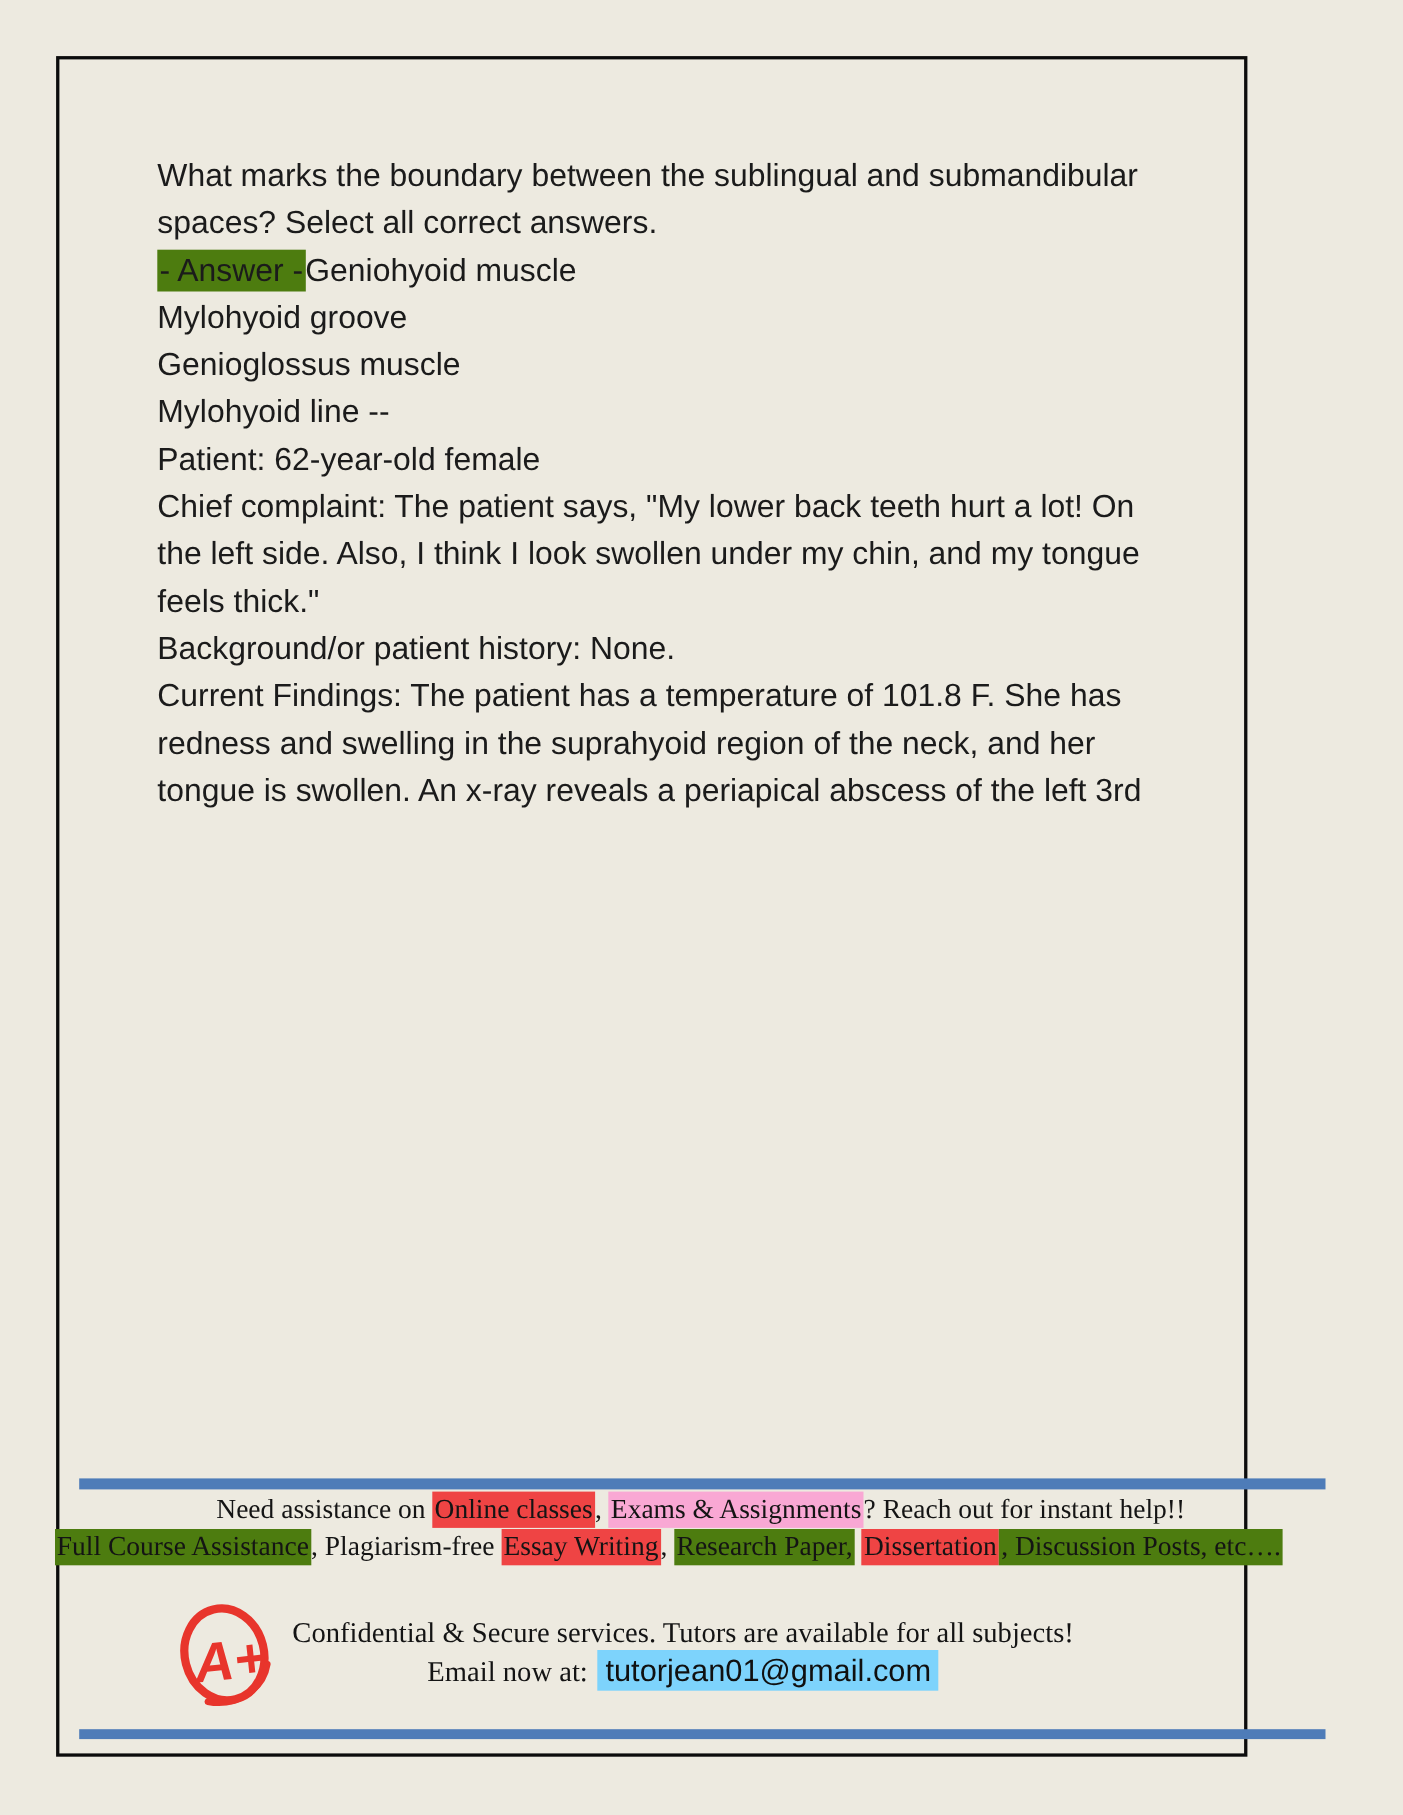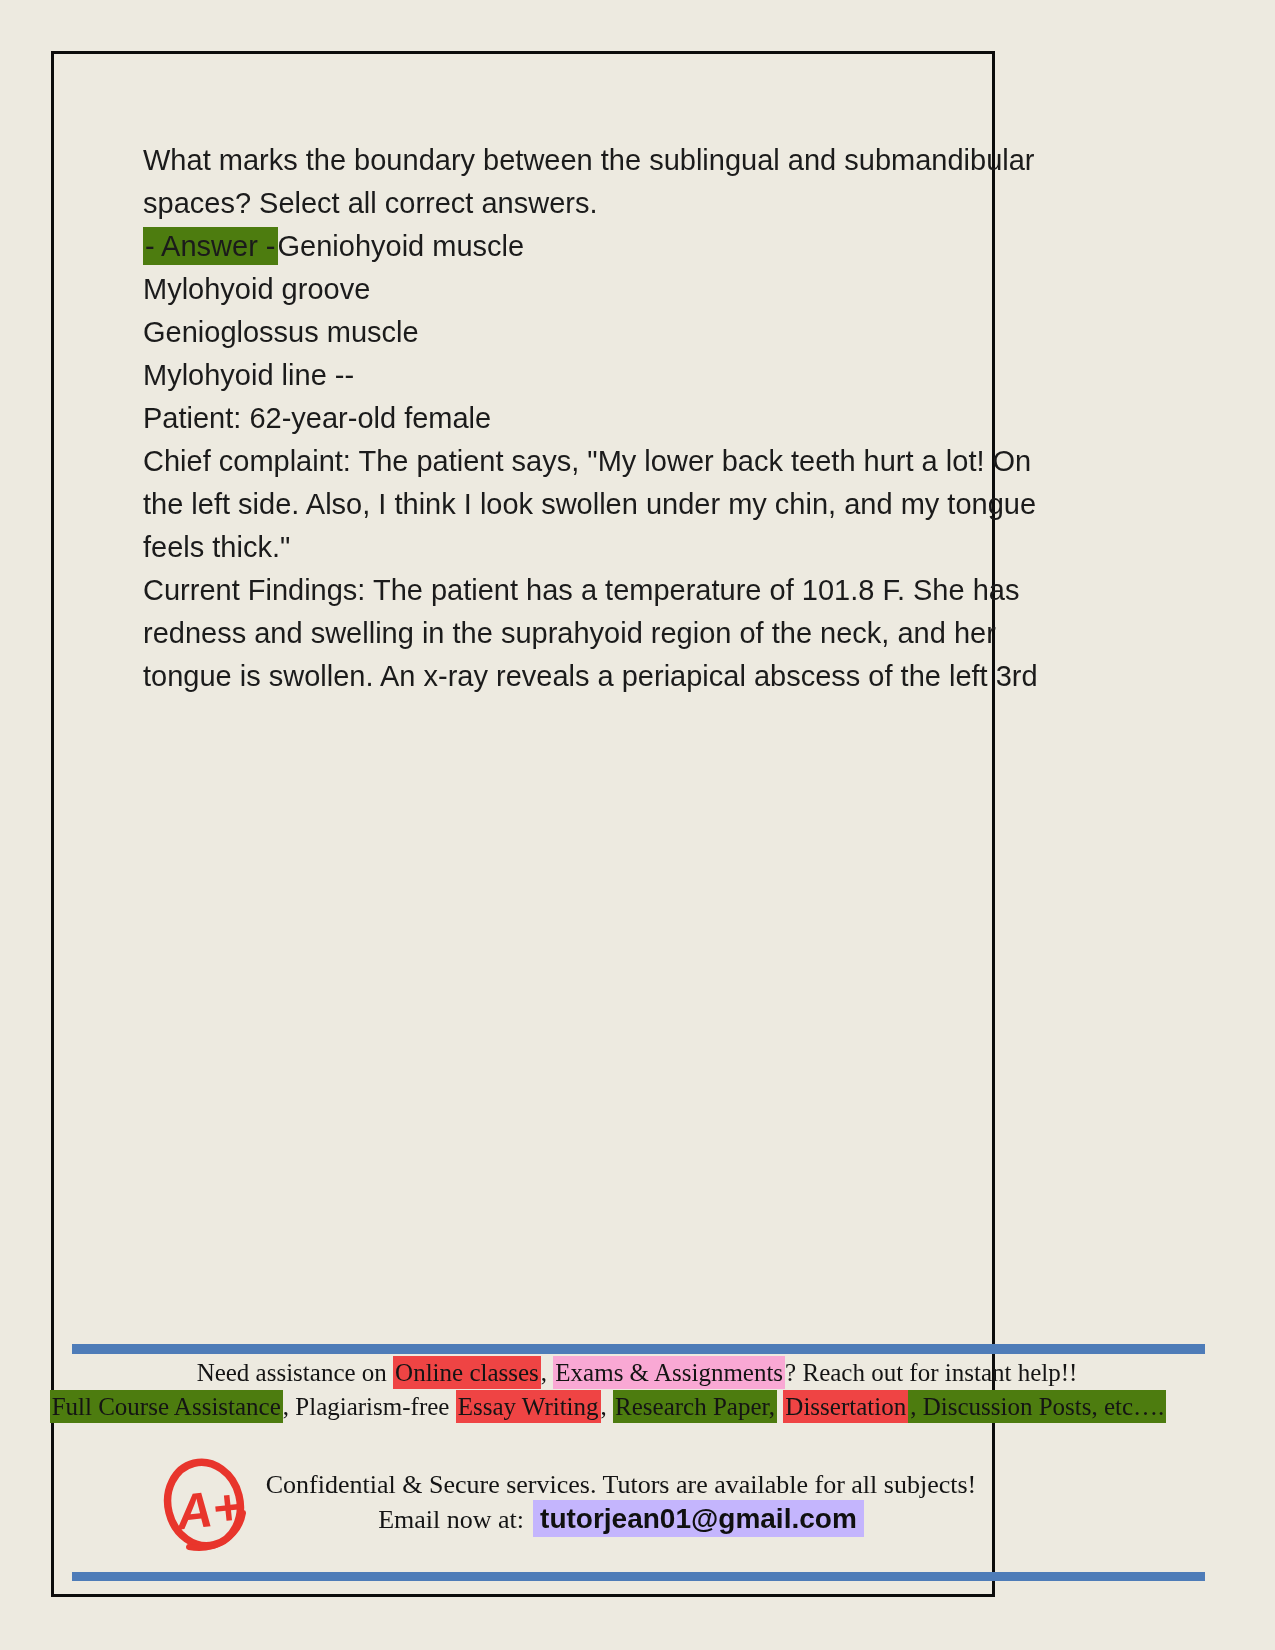--- a/index.html
+++ b/index.html
@@ -2,21 +2,21 @@
 <html><head>
 <meta charset="utf-8">
 <style>
   html,body{margin:0;padding:0;}
   body{
     width:1275px;height:1650px;position:relative;overflow:hidden;
     background:#EDEAE0;
     font-family:"Liberation Sans",sans-serif;
   }
   .frame{
-    position:absolute;left:51px;top:51px;width:944px;height:1546px;
+    position:absolute;left:51px;top:51px;width:1083px;height:1546px;
     box-sizing:border-box;border:3px solid #0c0c0c;background:#EDEAE0;
   }
   
   .content{position:absolute;left:89px;top:85px;width:940px;}
   p.body{
     margin:0;font-size:29px;line-height:43px;color:#1b1b1b;
     white-space:pre-line;font-family:"Liberation Sans",sans-serif;
   }
   .mt-answer{margin-top:21px;}
   .mt-option{margin-top:22px;}
@@ -41,39 +41,40 @@
   .logo{position:absolute;left:157px;top:1456px;width:94px;height:100px;}
   .services{
     position:absolute;left:51px;top:1468px;width:1140px;text-align:center;
     font-family:"Liberation Serif",serif;font-size:26px;line-height:34px;color:#141414;
   }
   .email-row{
     position:absolute;left:51px;top:1500px;width:1140px;text-align:center;
     font-family:"Liberation Serif",serif;font-size:26px;line-height:38px;color:#141414;
   }
   .email-addr{
-    font-family:"Liberation Sans",sans-serif;font-weight:bold;font-size:28px;
-    background:#c4b5fd;padding:3px 7px;margin-left:9px;color:#101010;
+    font-family:"Liberation Sans",sans-serif;font-weight:normal;font-size:28px;
+    background:#7dd3fc;padding:3px 7px;margin-left:9px;color:#101010;
   }
 </style>
 </head>
 <body>
 
 <div class="frame">
   <div class="content">
     <p class="body">What marks the boundary between the sublingual and submandibular
 spaces? Select all correct answers.</p>
     <p class="body mt-answer"><mark class="hl-y">- Answer -</mark><span>Geniohyoid muscle</span></p>
     <p class="body mt-option">Mylohyoid groove</p>
     <p class="body mt-option">Genioglossus muscle</p>
     <p class="body mt-option">Mylohyoid line --</p>
     <p class="body mt-section">Patient: 62-year-old female</p>
     <p class="body mt-section">Chief complaint: The patient says, "My lower back teeth hurt a lot! On
 the left side. Also, I think I look swollen under my chin, and my tongue
 feels thick."</p>
+    <p class="body mt-section2">Background/or patient history: None.</p>
     <p class="body mt-section2">Current Findings: The patient has a temperature of 101.8 F. She has
 redness and swelling in the suprahyoid region of the neck, and her
 tongue is swollen. An x-ray reveals a periapical abscess of the left 3rd</p>
   </div>
 </div>
 
 <div class="rule rule-top"></div>
 
 <div class="ft-line1"><span>Need assistance on </span><mark class="hl-c">Online classes</mark><span>, </span><mark class="hl-g">Exams &amp; Assignments</mark><span>? Reach out for instant help!!</span></div>
 

